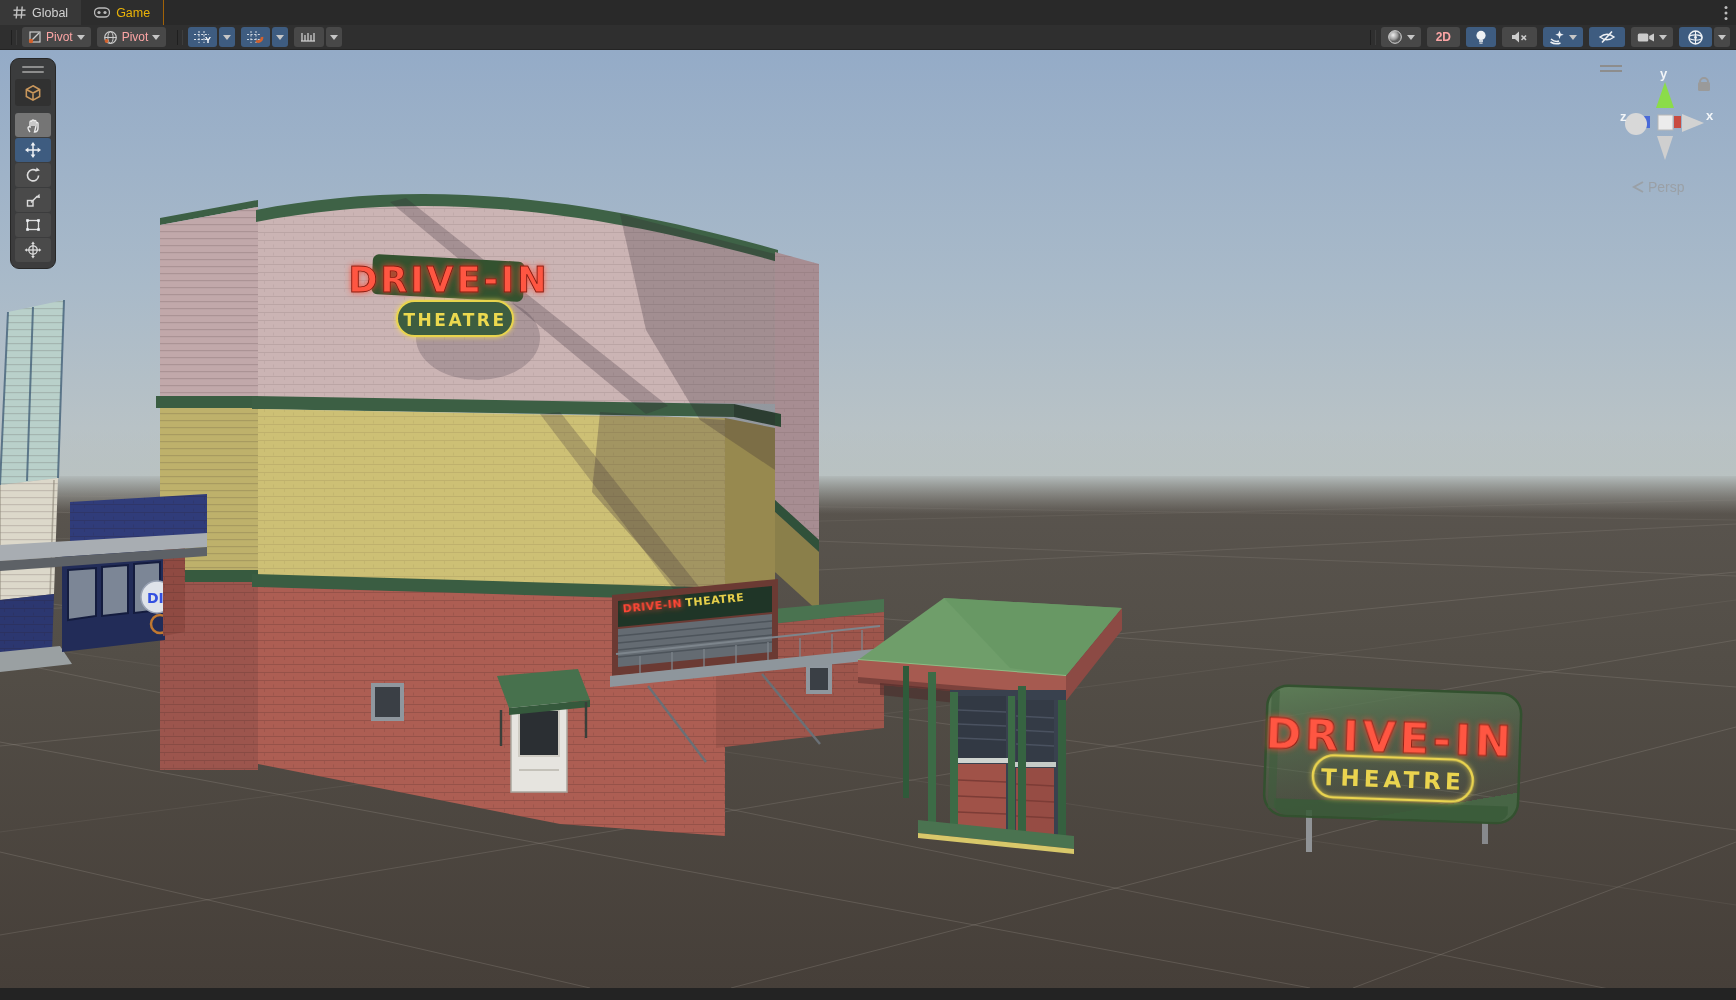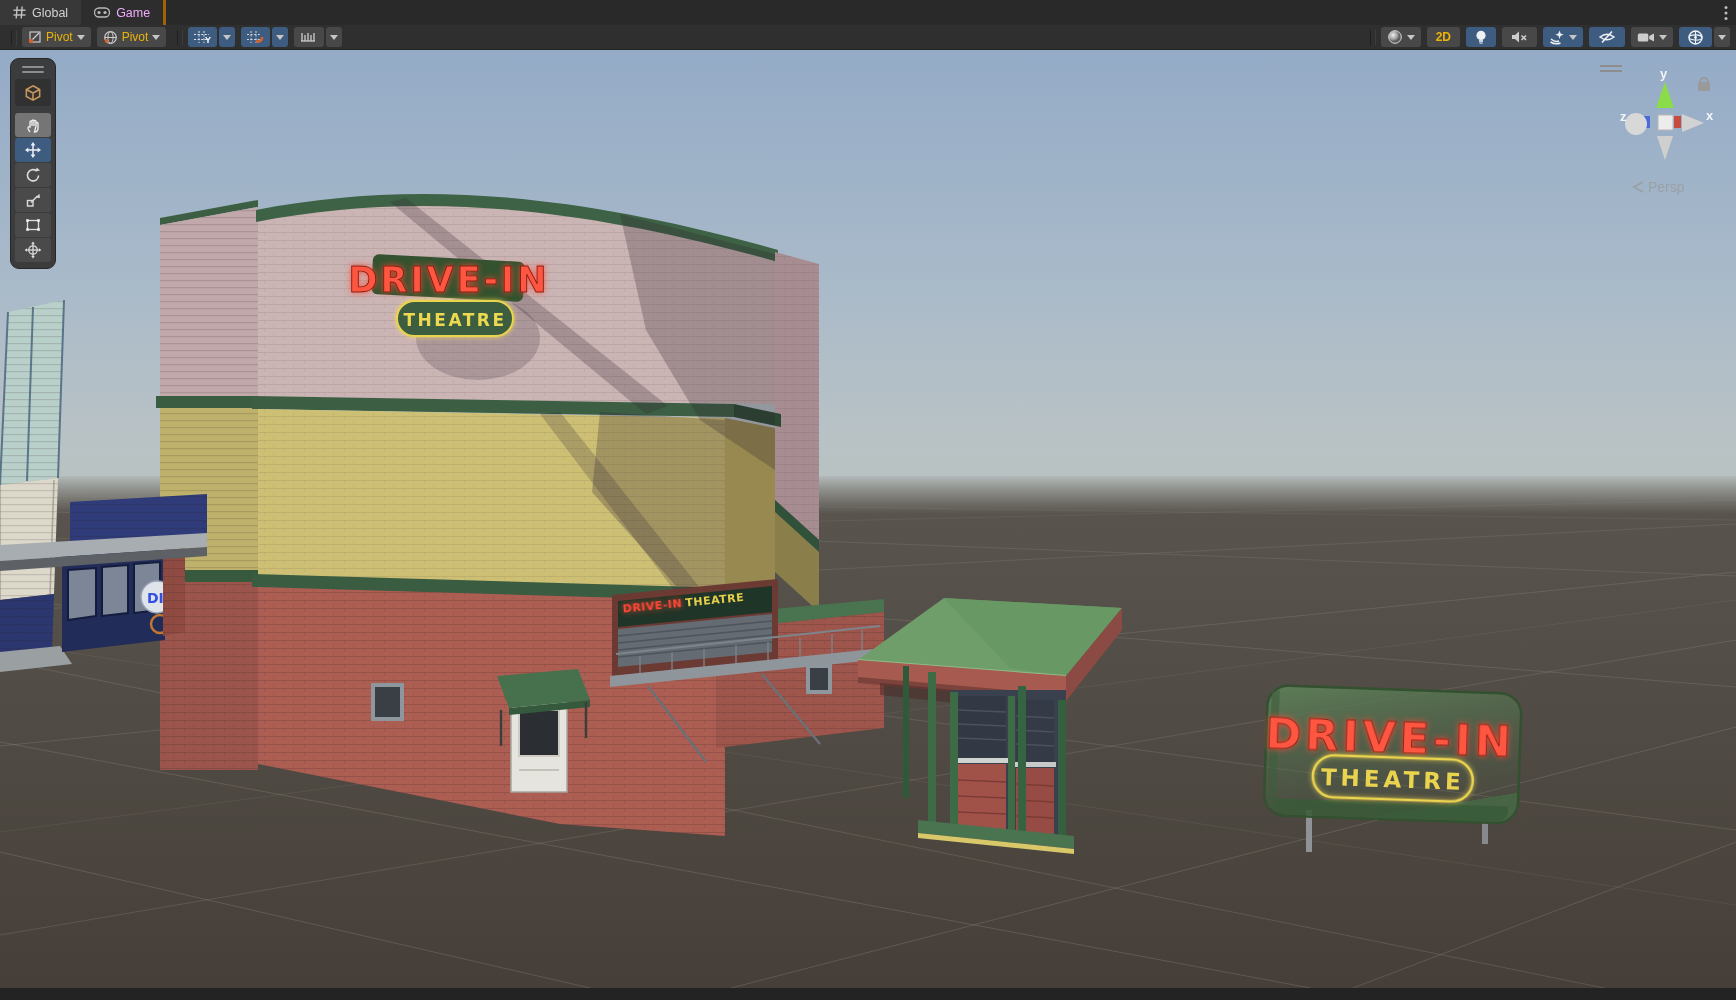--- a/index.html
+++ b/index.html
@@ -2,28 +2,28 @@
 <html><head>
 <meta charset="utf-8">
 <style>
   html,body{margin:0;padding:0;background:#1b1b1b;}
   .stage{position:relative;width:1736px;height:1000px;overflow:hidden;background:#2a2a2a;
          font-family:"Liberation Sans","DejaVu Sans",sans-serif;-webkit-font-smoothing:antialiased;}
   
   .tabbar{position:absolute;top:0;left:0;right:0;height:25px;background:#292929;display:flex;align-items:stretch;z-index:30;}
   .tab{display:flex;align-items:center;gap:6px;padding:0 13px;font-size:12.5px;color:#d2d2d2;cursor:default;}
   .tab.active{background:#383838;}
-  .tab.inactive{background:#2d2d2d;border-right:3px solid #a16207;color:#f0abfc;}
+  .tab.inactive{background:#2d2d2d;border-right:1px solid #a16207;color:#eab308;}
   .kebab{margin-left:auto;display:flex;align-items:center;padding:0 8px;color:#bdbdbd;font-size:13px;letter-spacing:0;}
   
   .toolbar{position:absolute;top:25px;left:0;right:0;height:25px;background:#2f2f2f;border-bottom:1px solid #242424;
            display:flex;align-items:center;padding:0 6px;box-sizing:border-box;z-index:30;}
   .tb-sep{width:4px;height:15px;border-left:1px solid #1f1f1f;border-right:1px solid #3d3d3d;margin:0 5px;}
   .btn{display:inline-flex;align-items:center;gap:4px;height:20px;padding:0 6px;background:#484848;border-radius:3px;
-       color:#eab308;font-size:12px;white-space:nowrap;}
+       color:#fca5a5;font-size:12px;white-space:nowrap;}
   .btn.blue{background:#3e5c80;}
   .btn.caret-only{padding:0 4px;}
   .pair{display:flex;gap:2px;margin-right:6px;}
   .caret{width:0;height:0;border-left:4px solid transparent;border-right:4px solid transparent;border-top:5px solid #c6c6c6;}
   .tb-right{margin-left:auto;display:flex;align-items:center;}
   .tb-right .pair{}
   .twod{font-weight:bold;font-size:12px;padding:0 9px;}
   
   .tools{position:absolute;left:10px;top:58px;width:46px;background:rgba(55,55,55,.96);border:1px solid #272727;
          border-radius:9px;padding:5px 4px 6px;box-sizing:border-box;z-index:25;}

